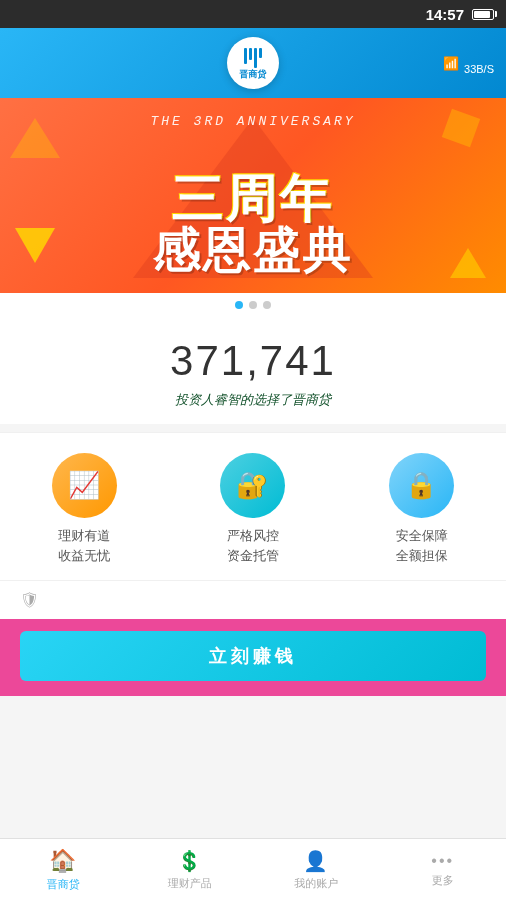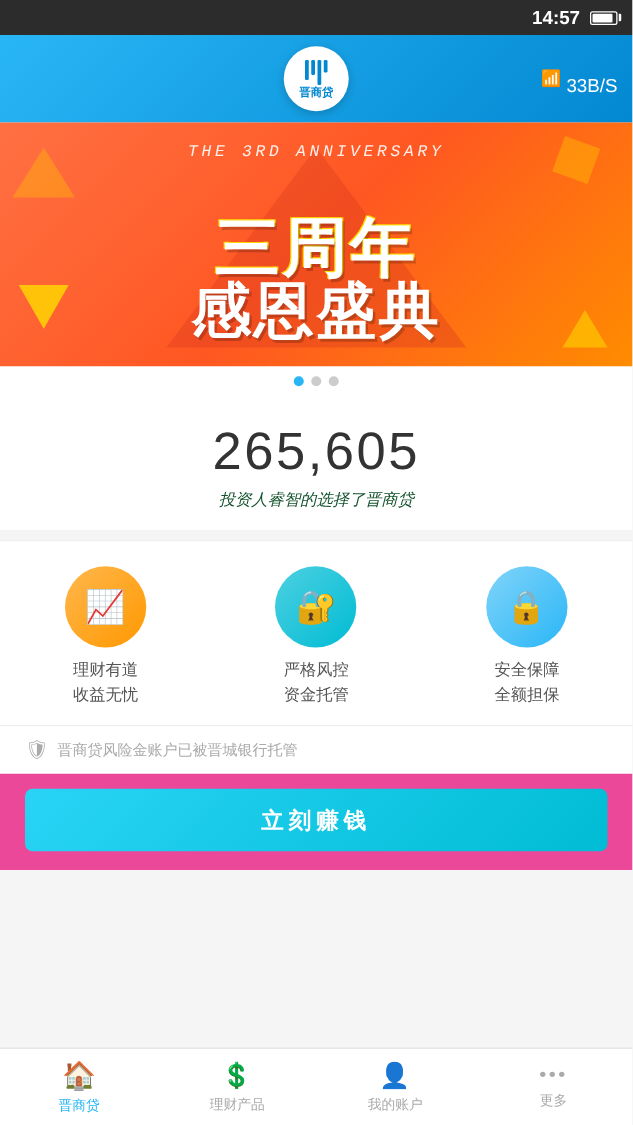--- a/index.html
+++ b/index.html
@@ -111,21 +111,21 @@
       display: flex;
       align-items: center;
       gap: 4px;
     }
     .wifi-icon {
       color: white;
       font-size: 13px;
     }
     .speed-text {
       color: white;
-      font-size: 15px;
+      font-size: 11px;
       margin-top: 12px;
     }
 
     
     .banner {
       width: 100%;
       height: 195px;
       background: linear-gradient(135deg, #ff7043, #ff5722, #ff8c00);
       position: relative;
       overflow: hidden;
@@ -410,21 +410,21 @@
   </div>
 </div>
 
 <div class="banner-dots">
   <div class="dot active"></div>
   <div class="dot"></div>
   <div class="dot"></div>
 </div>
 
 <div class="stats-section">
-  <div class="stats-number">265,605</div>
+  <div class="stats-number">371,741</div>
   <div class="stats-desc">投资人睿智的选择了晋商贷</div>
 </div>
 
 <div class="section-gap"></div>
 
 <div class="features-section">
   <div class="feature-item">
     <div class="feature-icon-circle feature-icon-orange">
       <span>📈</span>
     </div>
@@ -448,21 +448,20 @@
     </div>
     <div class="feature-label">
       <div style="white-space: pre-line;">安全保障
 全额担保</div>
     </div>
   </div>
 </div>
 
 <div class="notice-bar">
   <span class="notice-icon">🛡</span>
-  <span class="notice-text">晋商贷风险金账户已被晋城银行托管</span>
 </div>
 
 <div class="cta-section">
   <button class="cta-button">立刻赚钱</button>
 </div>
 
 <div class="bottom-nav">
   <div class="nav-item active">
     <span class="nav-icon">🏠</span>
     <span class="nav-label">晋商贷</span>

